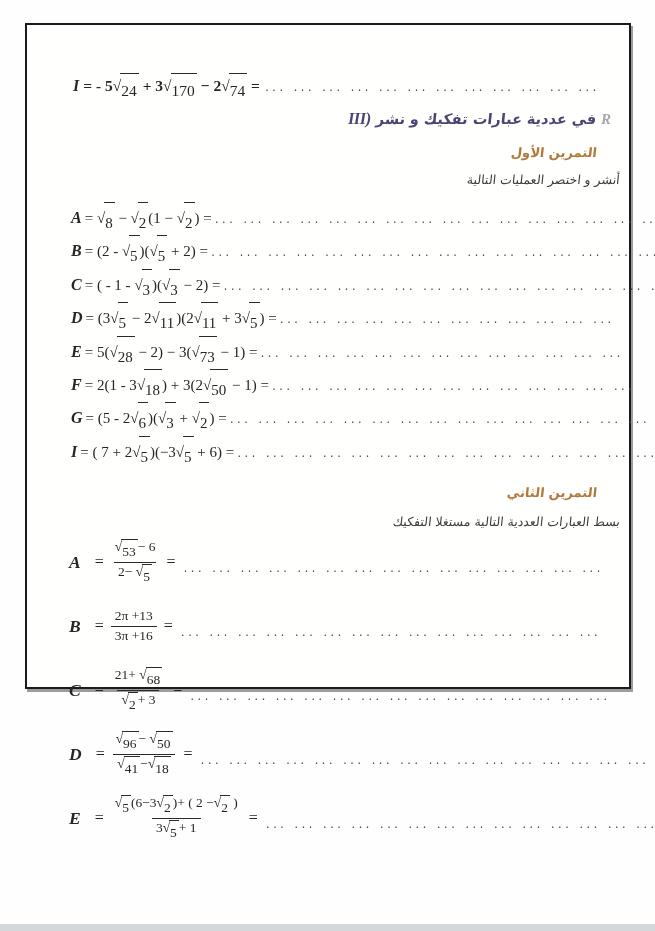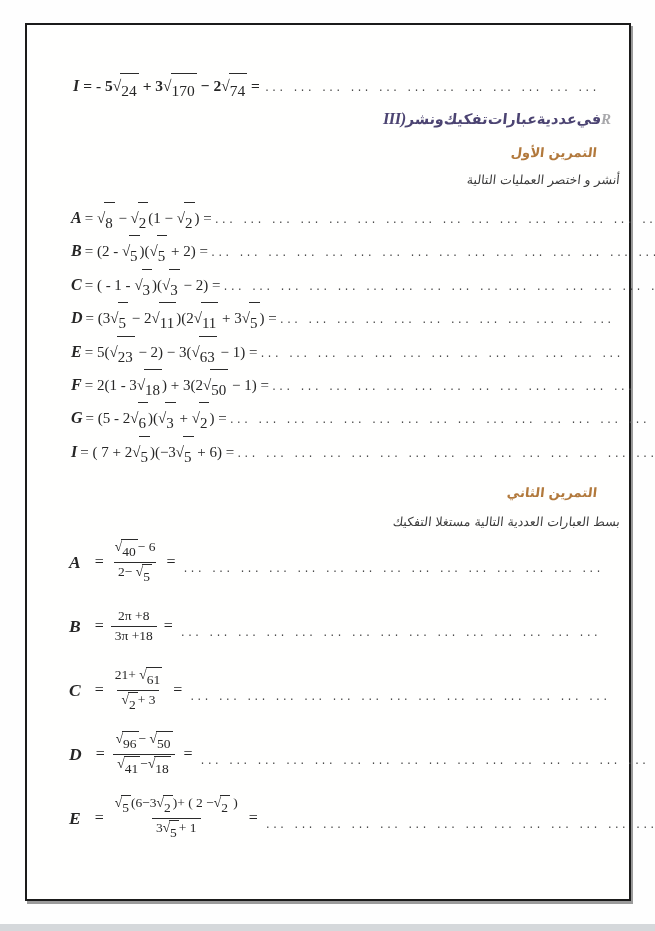--- a/index.html
+++ b/index.html
@@ -1,41 +1,41 @@
 <!DOCTYPE html>
 <html><head>
 <meta charset="utf-8">
 <style>
   html,body{margin:0;padding:0;}
   body{width:655px;height:931px;background:#ffffff;overflow:hidden;
        font-family:"Liberation Serif","DejaVu Serif",serif;}
   .canvas{position:relative;width:655px;height:931px;background:#fefefe;}
 
   
-  .page{position:absolute;left:25px;top:23px;width:606px;height:878px;
+  .page{position:absolute;left:25px;top:23px;width:606px;height:666px;
         box-sizing:border-box;border:2px solid #1b1b1b;background:#fffffe;
         box-shadow:2px 3px 0 #9b9b9b;}
 
   
   .m{font-size:15px;color:#262626;white-space:nowrap;}
   .lbl{font-style:italic;font-weight:700;font-size:16px;color:#262626;
        font-family:"Liberation Serif","DejaVu Serif",serif;}
   .sq{display:inline-flex;align-items:stretch;white-space:nowrap;vertical-align:baseline;}
   .sq .sr{display:block;letter-spacing:-1px;}
   .sq .sv{display:block;border-top:1.4px solid #2b2b2b;padding:4px 2px 0 1px;font-weight:400;}
   .dots{font-size:10px;letter-spacing:1.1px;color:#4c4c4c;white-space:nowrap;
         font-family:"DejaVu Sans Mono",monospace;}
 
   
   .top-eq{position:absolute;left:46px;top:48px;height:26px;line-height:26px;white-space:nowrap;}
   .top-eq .m{font-size:15.5px;font-weight:600;}
 
   
   .heading{position:absolute;top:84px;right:18px;display:flex;direction:ltr;
-           align-items:baseline;font-weight:700;font-style:italic;
+           align-items:baseline;gap:5px;font-weight:700;font-style:italic;
            font-size:15.5px;color:#4c4472;margin-left:40px;}
   .heading .numeral{font-family:"Liberation Serif",serif;font-size:16.5px;letter-spacing:-0.5px;}
   .heading .aw{font-family:"DejaVu Sans",sans-serif;font-style:normal;
                transform:skewX(-6deg);unicode-bidi:isolate;direction:rtl;font-size:14.5px;}
   .heading .rsym{font-family:"Liberation Serif",serif;color:#a8a8ab;font-size:15px;}
 
   
   .ex-title{position:absolute;right:32px;font-family:"DejaVu Sans",sans-serif;
             font-weight:700;font-size:13px;color:#b2793c;direction:rtl;
             transform:skewX(-6deg);}
@@ -139,24 +139,24 @@
               <span class="sr">√</span>
               <span class="sv">11</span>
             </span> +  3<span class="sq">
               <span class="sr">√</span>
               <span class="sv">5</span>
             </span>) =</span><span class="dots">... ... ... ... ... ... ... ... ... ... ... ...</span>
       </div>
       <div class="erow">
         <span class="lbl">E</span><span class="m">= 5(<span class="sq">
               <span class="sr">√</span>
-              <span class="sv">23</span>
+              <span class="sv">28</span>
             </span> −  2) − 3(<span class="sq">
               <span class="sr">√</span>
-              <span class="sv">63</span>
+              <span class="sv">73</span>
             </span> −  1) =</span><span class="dots">... ... ... ... ... ... ... ... ... ... ... ... ...</span>
       </div>
       <div class="erow">
         <span class="lbl">F</span><span class="m">= 2(1 - 3<span class="sq">
               <span class="sr">√</span>
               <span class="sv">18</span>
             </span>) + 3(2<span class="sq">
               <span class="sr">√</span>
               <span class="sv">50</span>
             </span> −  1) =</span><span class="dots">... ... ... ... ... ... ... ... ... ... ... ... ...</span>
@@ -187,47 +187,47 @@
     <div class="ex-title" style="top:460px;">التمرين الثاني</div>
     <div class="ex-instr" style="top:489px;">بسط العبارات العددية التالية مستغلا التفكيك</div>
 
     <div class="ex2-rows">
       <div class="frow">
         <span class="lbl">A</span>
         <span class="eq">=</span>
         <span class="frac">
           <span class="num"><span class="sq">
                 <span class="sr">√</span>
-                <span class="sv">40</span>
+                <span class="sv">53</span>
               </span>− 6</span>
           <span class="den">2− <span class="sq">
                 <span class="sr">√</span>
                 <span class="sv">5</span>
               </span></span>
         </span>
         <span class="eq">=</span>
         <span class="dots">... ... ... ... ... ... ... ... ... ... ... ... ... ... ...</span>
       </div>
       <div class="frow">
         <span class="lbl">B</span>
         <span class="eq">=</span>
         <span class="frac">
-          <span class="num">2π +8</span>
-          <span class="den">3π +18</span>
+          <span class="num">2π +13</span>
+          <span class="den">3π +16</span>
         </span>
         <span class="eq">=</span>
         <span class="dots">... ... ... ... ... ... ... ... ... ... ... ... ... ... ...</span>
       </div>
       <div class="frow">
         <span class="lbl">C</span>
         <span class="eq">=</span>
         <span class="frac">
           <span class="num">21+ <span class="sq">
                 <span class="sr">√</span>
-                <span class="sv">61</span>
+                <span class="sv">68</span>
               </span></span>
           <span class="den"><span class="sq">
                 <span class="sr">√</span>
                 <span class="sv">2</span>
               </span>+ 3</span>
         </span>
         <span class="eq">=</span>
         <span class="dots">... ... ... ... ... ... ... ... ... ... ... ... ... ... ...</span>
       </div>
       <div class="frow">

